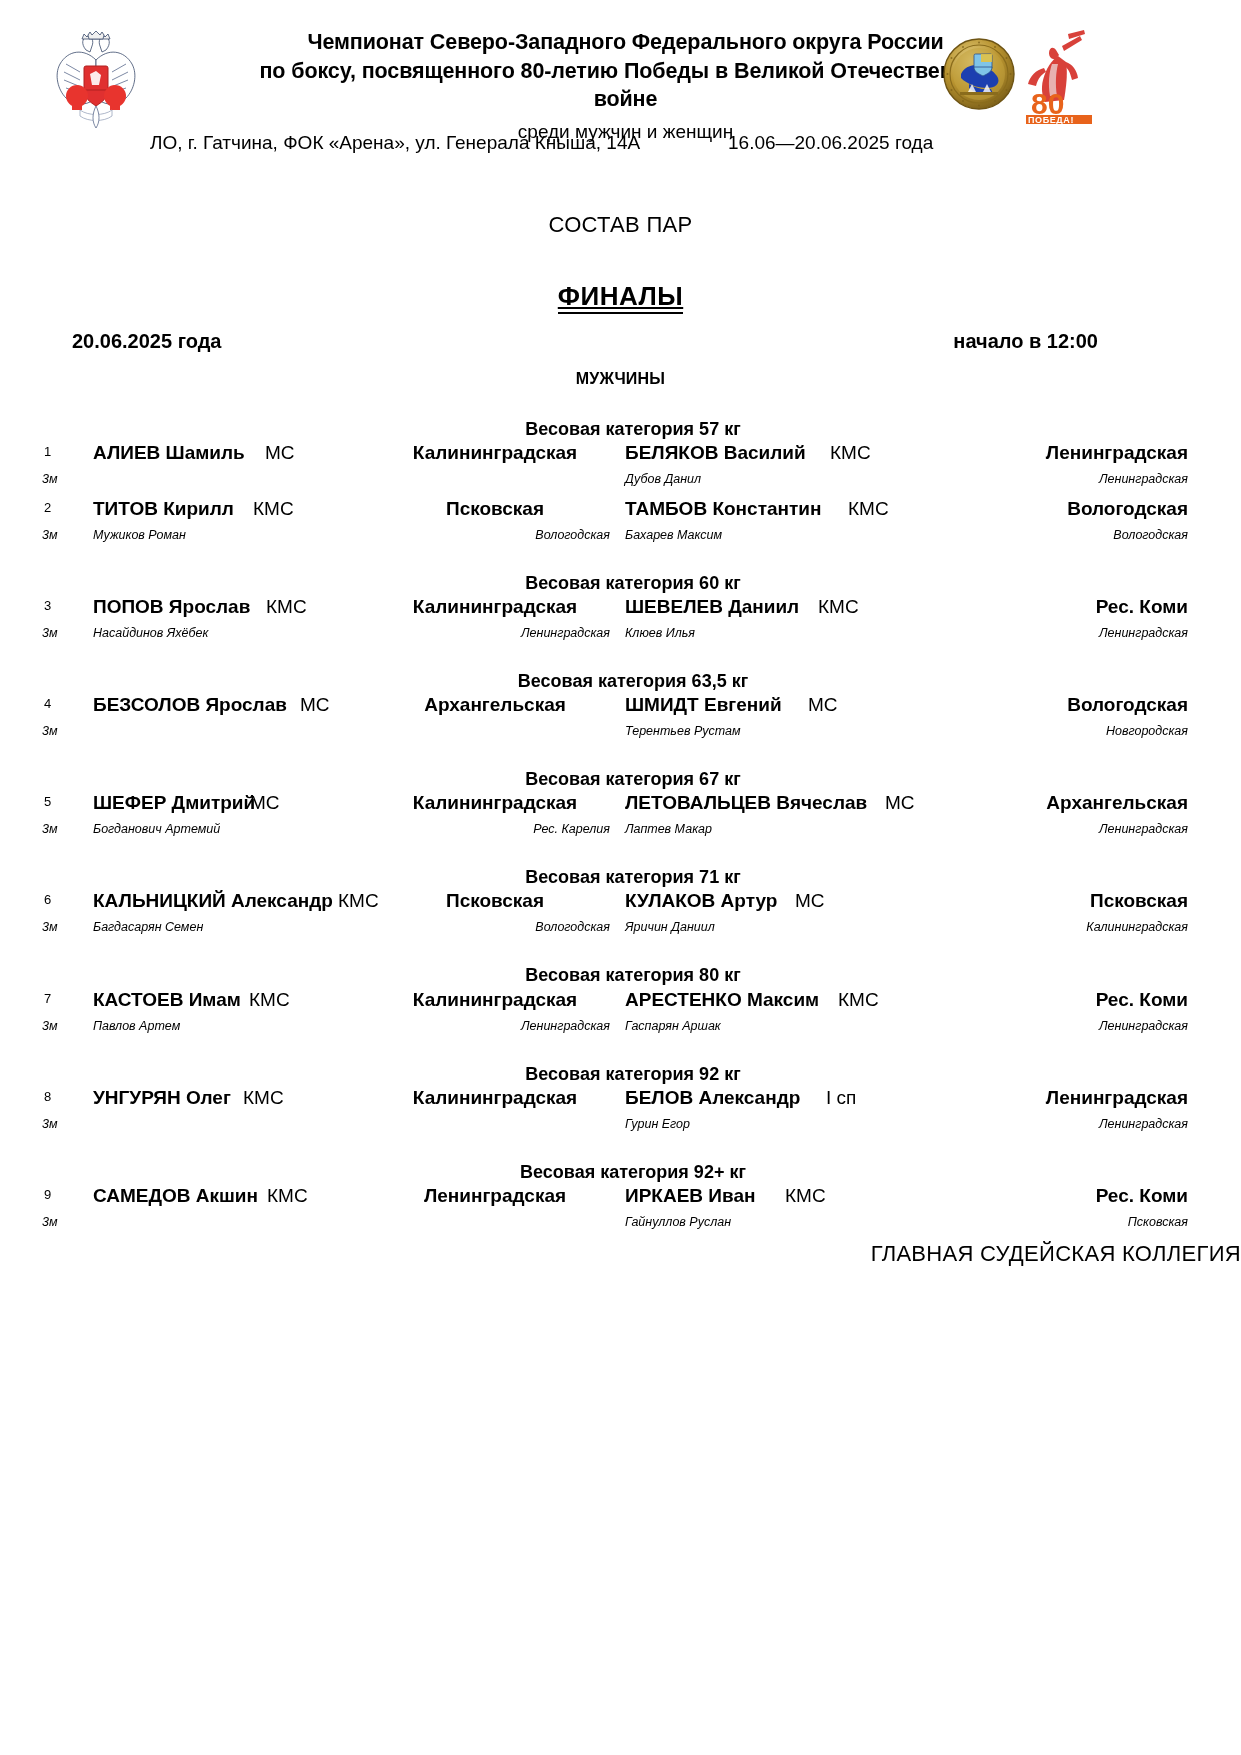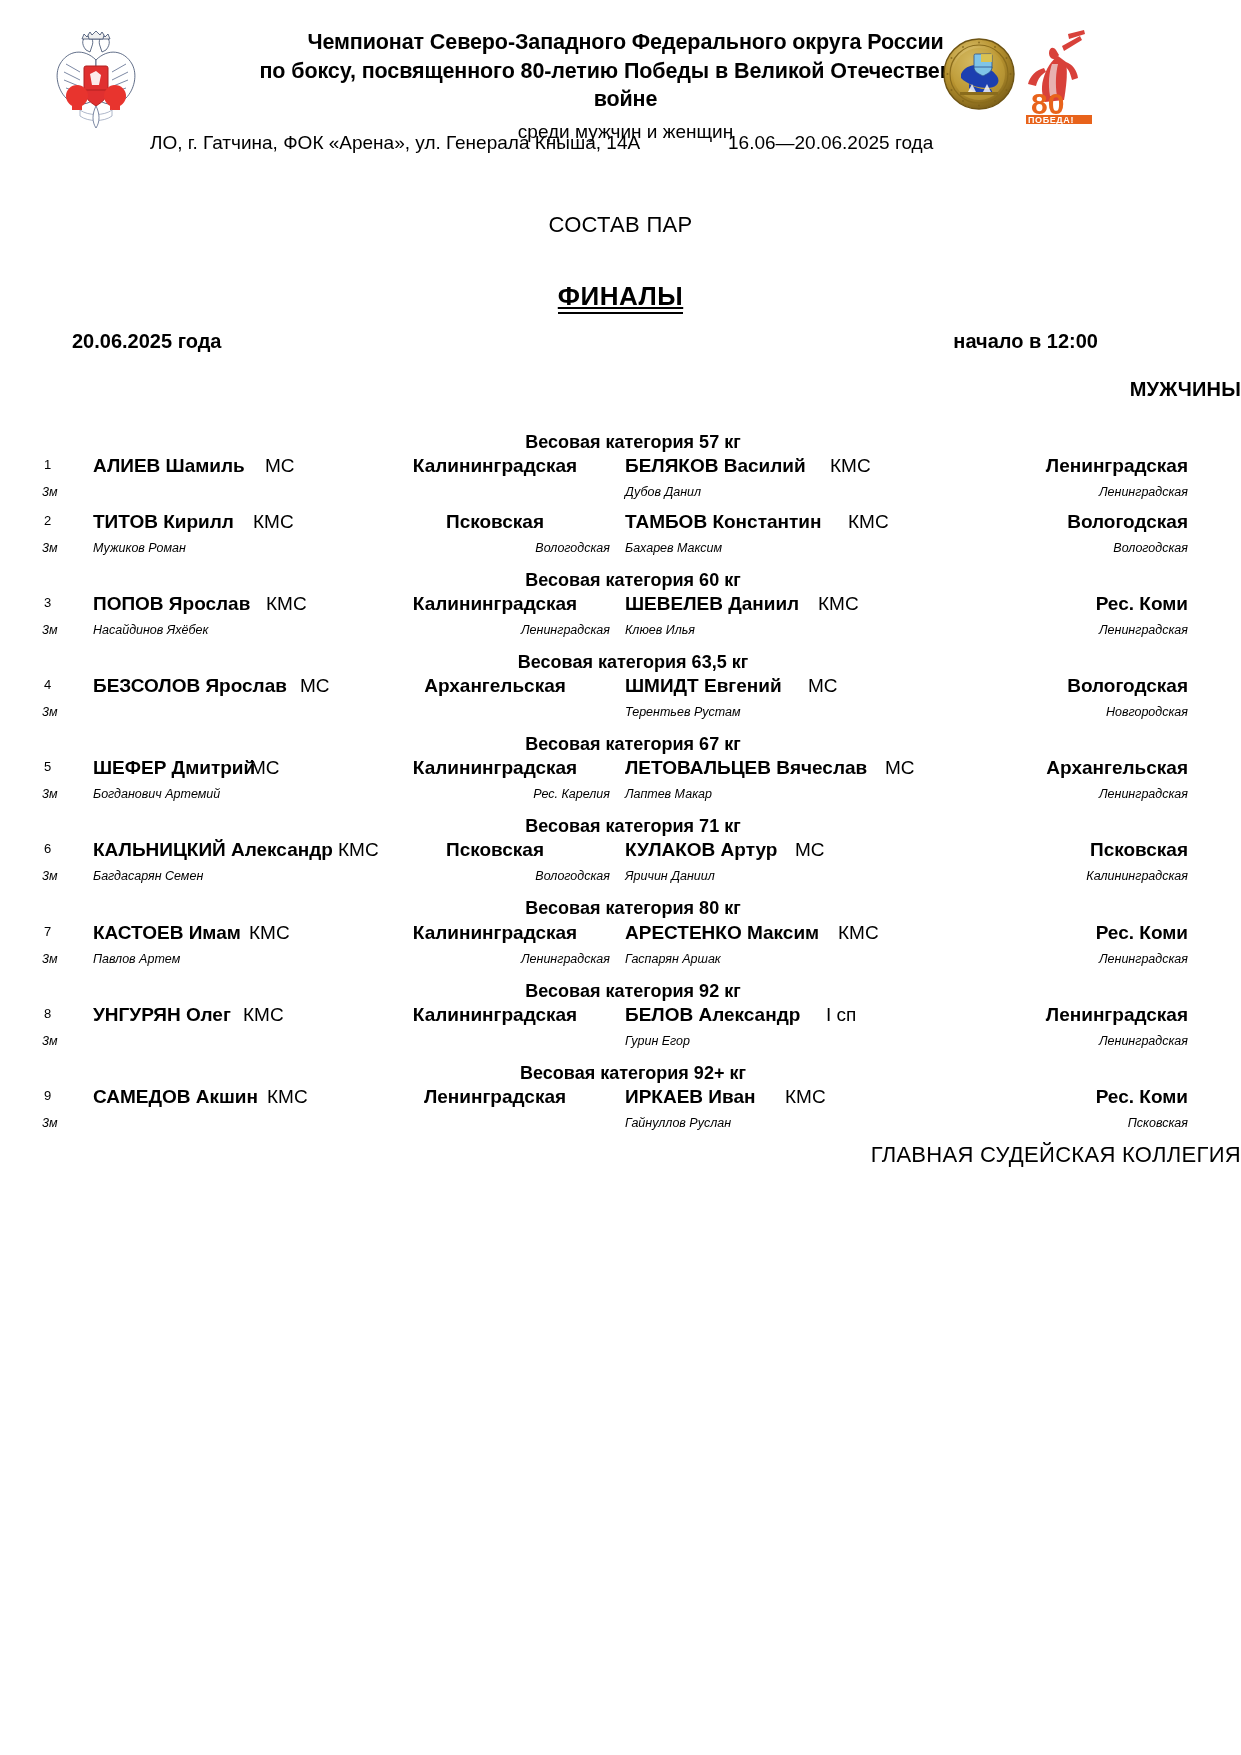--- a/index.html
+++ b/index.html
@@ -129,39 +129,40 @@
     left: 72px;
     top: 0;
   }
   .date-right {
     position: absolute;
     right: 143px;
     top: 0;
   }
 
   .gender-title {
-    text-align: right;
-    font-size: 20px;
+    text-align: center;
+    font-size: 16px;
     font-weight: bold;
-    margin-top: 20px;
+    margin-top: 12px;
     letter-spacing: 0.2px;
   }
 
   
   .bouts {
     margin-top: 28px;
     position: relative;
   }
 
   .weight-cat {
     text-align: center;
     font-size: 18px;
     font-weight: bold;
     padding-left: 25px;
     line-height: 1.45;
+    margin-top: 16px;
   }
 
   .bout {
     position: relative;
     height: 56px;
   }
 
   .bout-main {
     position: relative;
     height: 30px;

